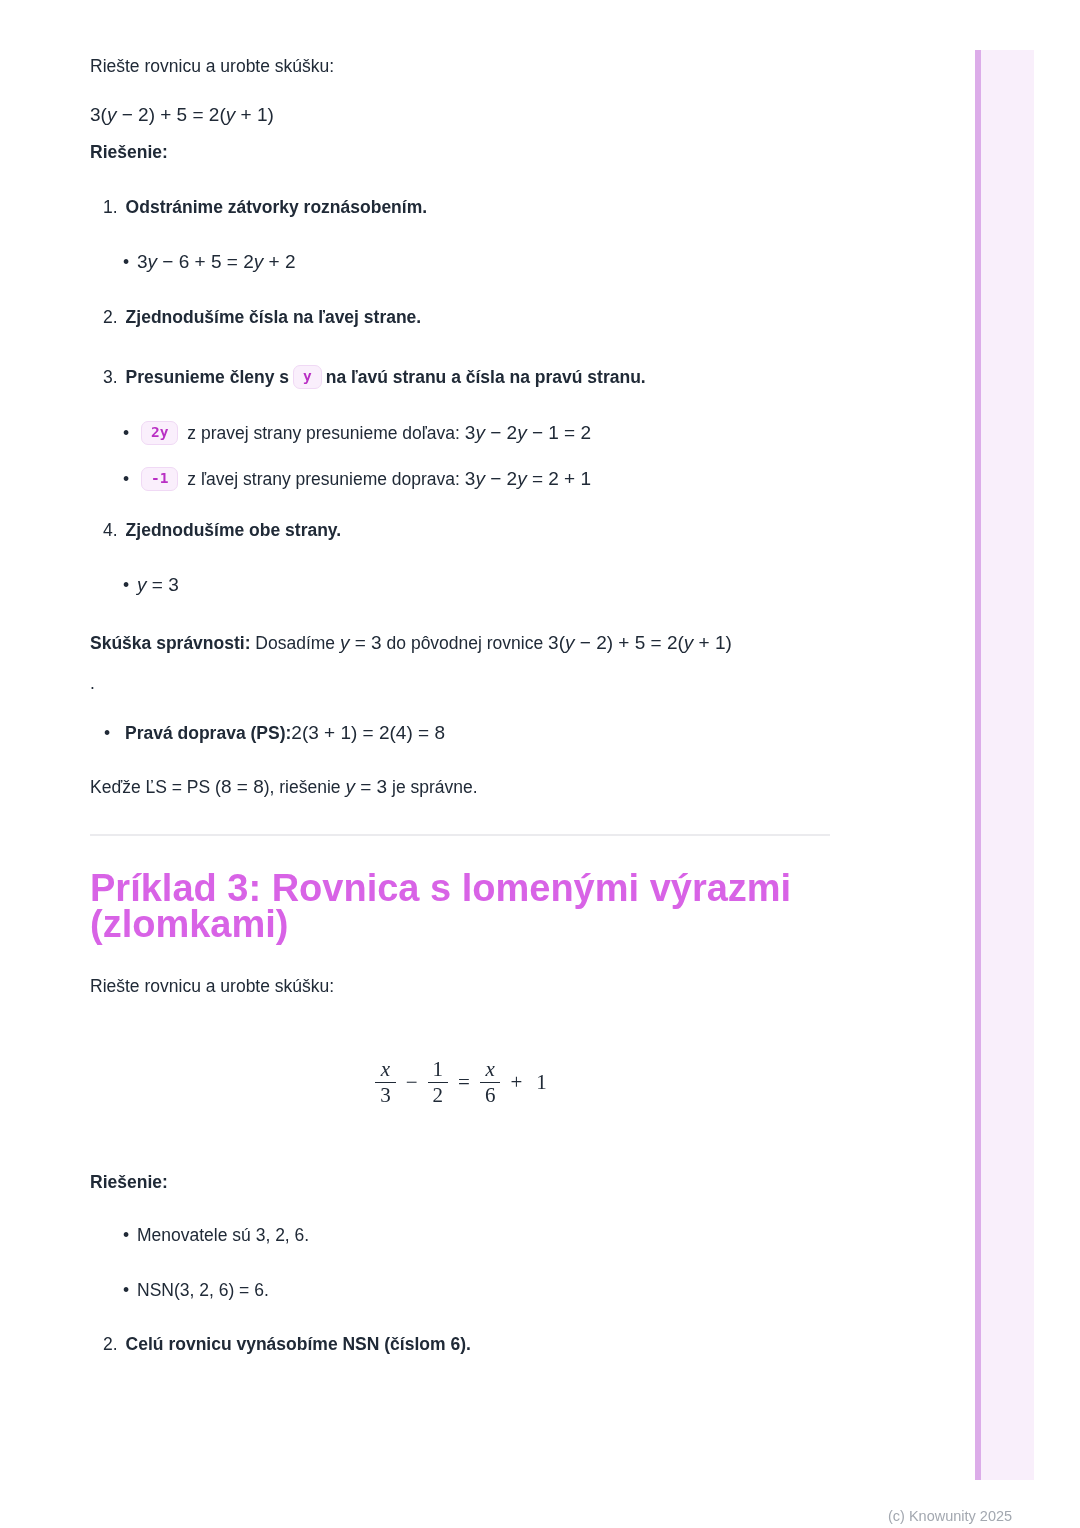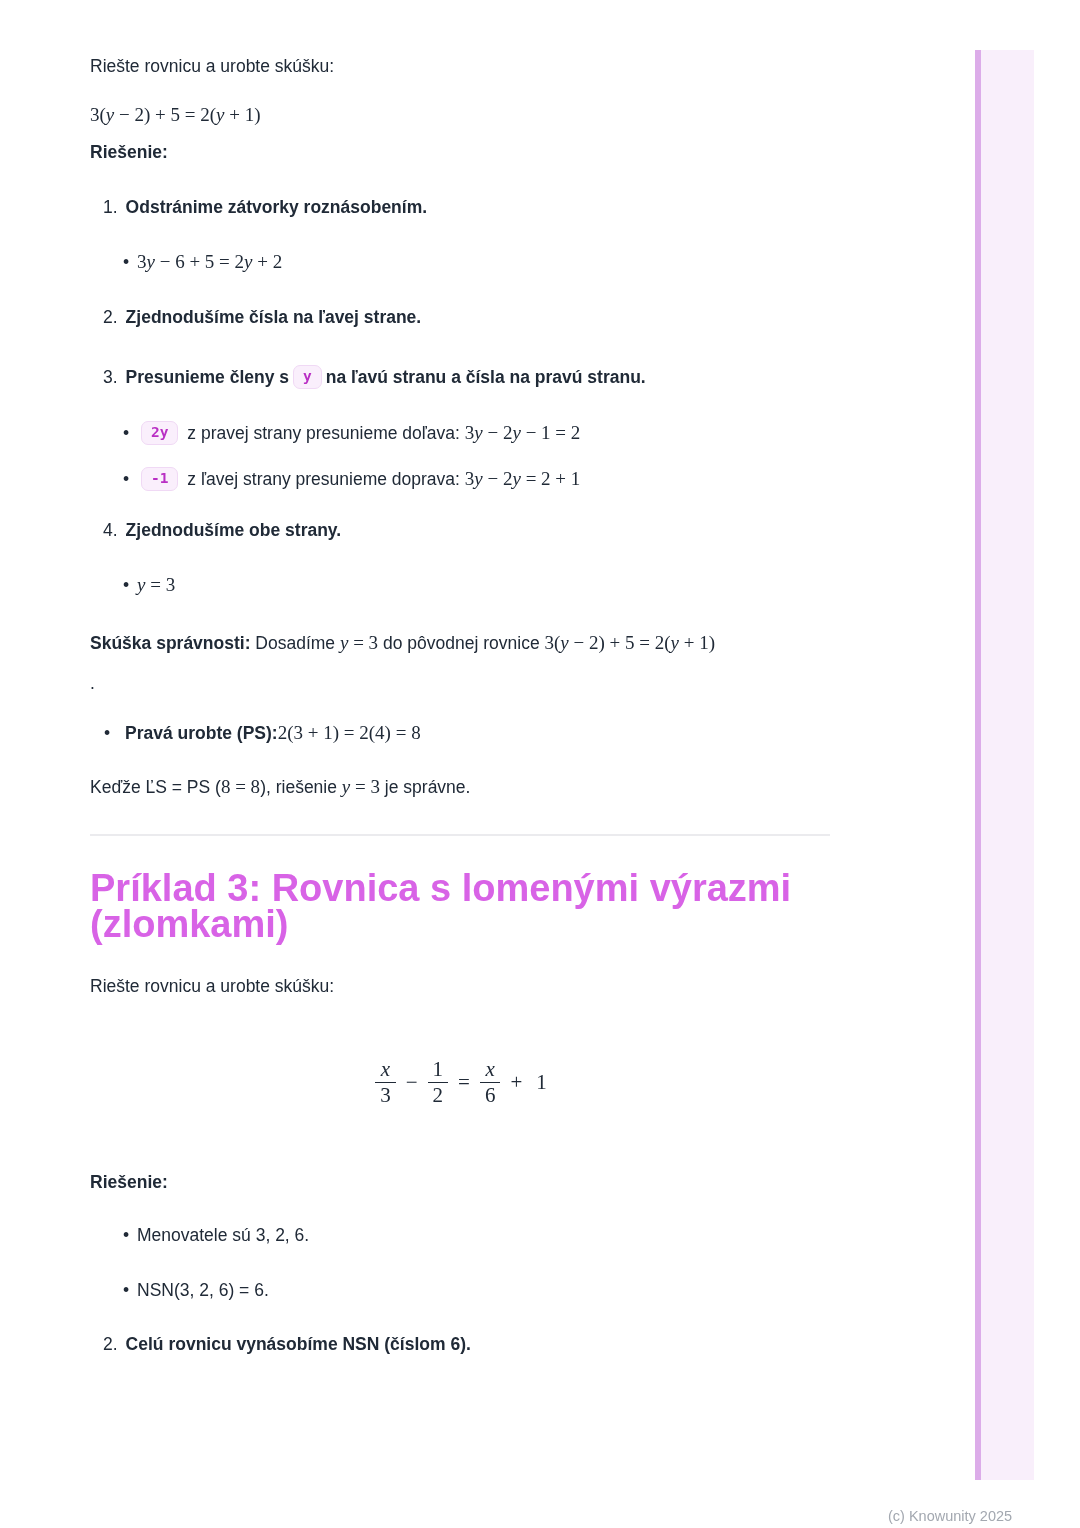--- a/index.html
+++ b/index.html
@@ -35,21 +35,21 @@
     position: absolute;
     left: 90px; top: 54px;
     width: 742px;
     z-index: 2;
   }
 
   .line { line-height: 24px; }
   .bold { font-weight: bold; }
 
   .math {
-    font-family: Liberation Serif, serif;
+    font-family: Liberation Sans, sans-serif;
     font-size: 19px;
     white-space: nowrap;
   }
   .math i { font-style: italic; }
 
   .intro { margin: 0 0 24px 0; }
   .eq-inline { margin: 0 0 12px 0; line-height: 26px; }
   .riesenie { margin: 0 0 31px 0; font-weight: bold; }
 
   .step {
@@ -211,21 +211,21 @@
     <div class="sub-bullet" style="margin-bottom:34px;">
       <span class="math"><i>y</i> = 3</span>
     </div>
 
     <div class="check-para">
       <span class="bold">Skúška správnosti:</span><span> Dosadíme </span><span class="math"><i>y</i> = 3</span><span> do pôvodnej rovnice </span><span class="math">3(<i>y</i> − 2) + 5 = 2(<i>y</i> + 1)</span>
     </div>
     <div class="check-period">.</div>
 
     <div class="top-bullet last">
-      <span class="bold">Pravá urobte (PS):</span><span class="math">2(3 + 1) = 2(4) = 8</span>
+      <span class="bold">Pravá doprava (PS):</span><span class="math">2(3 + 1) = 2(4) = 8</span>
     </div>
 
     <div class="conclusion">
       <span>Keďže ĽS = PS (</span><span class="math">8 = 8</span><span>), riešenie </span><span class="math"><i>y</i> = 3</span><span> je správne.</span>
     </div>
 
     <hr class="divider">
 
     <h2 class="section-heading">Príklad 3: Rovnica s lomenými výrazmi (zlomkami)</h2>
 

